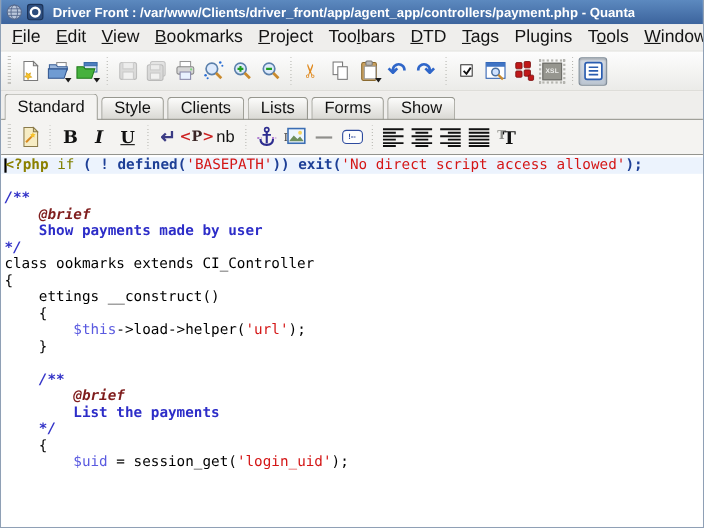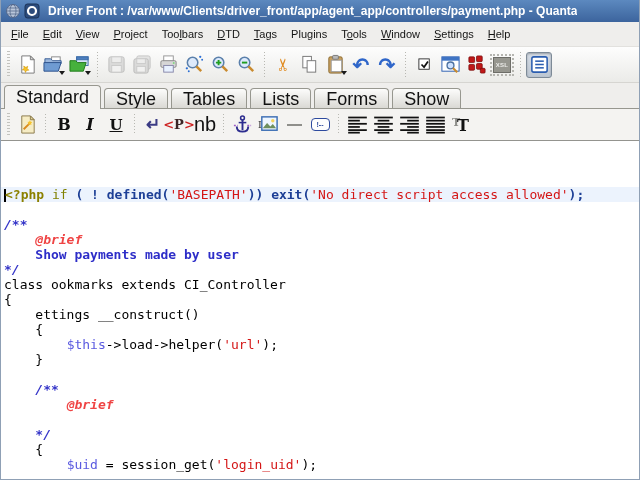--- a/index.html
+++ b/index.html
@@ -8,21 +8,21 @@
           border-left:1px solid #8fa0b5;border-right:1px solid #8fa0b5;border-bottom:1px solid #8fa0b5;background:#fff;}
 
   
   .titlebar{flex:0 0 22px;height:22px;background:linear-gradient(#5c89bf,#3c649d);
             display:flex;align-items:center;padding:0 4px;overflow:hidden;}
   .tb-ico{width:16px;height:16px;margin-right:3px;flex:0 0 16px;}
   .title-text{color:#fff;font-size:12px;font-weight:bold;margin-left:5px;white-space:nowrap;overflow:hidden;}
 
   
   .menubar{flex:0 0 24px;height:24px;background:#efeeec;display:flex;align-items:center;
-           padding:0 3px;font-size:11px;color:#141414;overflow:hidden;border-bottom:1px solid #e2e1de;}
+           padding:0 3px;font-size:16px;color:#141414;overflow:hidden;border-bottom:1px solid #e2e1de;justify-content:space-between;}
   .menu-item{padding:3px 7px;white-space:nowrap;}
   .mn{text-decoration:underline;}
 
   
   .toolbar{display:flex;align-items:center;}
   .toolbar.main{flex:0 0 36px;height:36px;box-sizing:border-box;padding:0 2px;
                 background:linear-gradient(#fdfdfd,#ebebe8);border-bottom:1px solid #d6d5d1;}
   .toolbar.fmt{flex:0 0 32px;height:32px;box-sizing:border-box;padding:0 2px;
                background:#f4f3f1;border-bottom:1px solid #94948f;}
   .handle{width:5px;align-self:stretch;margin:4px 3px;background:repeating-linear-gradient(#c3c3be 0 1px,transparent 1px 3px);
@@ -35,55 +35,55 @@
   .tbtn.small svg{width:19px;height:19px;}
   .tbtn.dis{opacity:.55;filter:grayscale(.9);}
   .tbtn.pressed{background:linear-gradient(#d6dde6,#bcc6d2);border:1px solid #7d8a97;box-shadow:inset 0 1px 2px rgba(0,0,0,.28);}
   .dd::after{content:"";position:absolute;right:0;bottom:2px;width:0;height:0;
              border-left:3px solid transparent;border-right:3px solid transparent;border-top:4px solid #1a1a1a;}
 
   
   .gB{font-family:"DejaVu Serif",serif;font-weight:bold;font-size:16px;color:#111;}
   .gI{font-family:"DejaVu Serif",serif;font-style:italic;font-weight:bold;font-size:16px;color:#111;}
   .gU{font-family:"DejaVu Serif",serif;font-weight:bold;font-size:15px;color:#111;text-decoration:underline;}
-  .gNb{font-size:20px;color:#111;}
+  .gNb{font-size:15px;color:#111;}
   .gRet{font-size:17px;color:#3b3b84;font-weight:bold;}
   .gCut{color:#e0891d;font-size:17px;display:inline-block;transform:rotate(-90deg);}
   .gArrow{color:#2f66c9;font-size:20px;font-weight:bold;line-height:1;}
   .gPara{font-family:"DejaVu Serif",serif;font-weight:bold;font-size:13px;color:#3a2525;}
   .gPara .ab{color:#cc2222;}
   .chip{width:16px;height:14px;background:#96968f;border:1px solid #6d6d68;outline:2px dotted #b5b5b0;outline-offset:1px;
         color:#ececea;font-size:6px;font-weight:bold;display:flex;align-items:center;justify-content:center;letter-spacing:.2px;}
   .hline{width:15px;border-top:2px solid #8f8f8b;}
   .bubble{min-width:15px;height:11px;border:1.5px solid #2d4a9e;border-radius:4px;font-size:7px;font-weight:bold;
           color:#2d4a9e;display:flex;align-items:center;justify-content:center;padding:0 1px;background:#fdfdfd;}
   .gTT{position:relative;width:18px;height:18px;}
   .gTT .t1{position:absolute;left:0;top:0;font-family:"DejaVu Serif",serif;font-weight:bold;font-size:11px;color:#8e8e8a;}
   .gTT .t2{position:absolute;left:5px;top:0;font-family:"DejaVu Serif",serif;font-weight:bold;font-size:16px;color:#111;}
 
   
   .tabbar{flex:0 0 26px;height:26px;background:#efeeec;display:flex;align-items:flex-end;padding:0 0 0 3px;position:relative;}
   .tabbar::after{content:"";position:absolute;left:0;right:0;bottom:0;height:1px;background:#97978f;z-index:1;}
-  .tab{height:20px;line-height:20px;padding:0 11px;font-size:18px;color:#111;margin-right:3px;position:relative;z-index:0;
+  .tab{height:20px;line-height:20px;padding:0 11px;font-size:15px;color:#111;margin-right:3px;position:relative;z-index:0;
        border:1px solid #97978f;border-bottom:none;border-radius:4px 4px 0 0;background:linear-gradient(#fcfcfb,#d8d7d2);}
   .tab.active{height:23px;line-height:23px;background:#f4f3f1;z-index:2;font-weight:normal;}
 
   
-  .editor{flex:1;background:#fff;overflow:hidden;position:relative;margin-top:44px;}
+  .editor{flex:1;background:#fff;overflow:hidden;position:relative;}
   #code{padding-top:2px;font-family:"DejaVu Sans Mono",monospace;}
   .line{height:15px;line-height:15px;font-size:13px;white-space:pre;padding-left:3px;color:#000;}
   .line.current{background:#ecf3fd;}
   .caret{display:inline-block;width:2px;height:13px;background:#000;vertical-align:middle;margin-right:-1px;}
   .tk-php{color:#8b8000;font-weight:bold;}
   .tk-kw{color:#808000;}
   .tk-fn{color:#1d3f96;font-weight:bold;}
   .tk-str{color:#d41616;}
   .tk-var{color:#5a5ae0;}
   .tk-cmt{color:#3434c8;font-style:italic;font-weight:bold;}
-  .tk-dox{color:#ef4444;font-style:italic;font-weight:bold;}
+  .tk-dox{color:#7f1d1d;font-style:italic;font-weight:bold;}
   .tk-doxt{color:#2d2dc8;font-weight:bold;}
   .tk-pl{color:#000;}
 </style>
 </head>
 <body>
 
 <div class="window">
 
   <div class="titlebar">
     <svg class="tb-ico" viewBox="0 0 16 16">
@@ -95,20 +95,21 @@
       <rect x="1" y="1" width="14" height="14" rx="2.5" fill="#2c4c7c" stroke="#1b3257"></rect>
       <circle cx="8" cy="8" r="4" fill="none" stroke="#fff" stroke-width="2.2"></circle>
     </svg>
     <span class="title-text">Driver Front : /var/www/Clients/driver_front/app/agent_app/controllers/payment.php - Quanta</span>
   </div>
 
   <div class="menubar" id="menubar">
       <div class="menu-item"><span class="mn">F</span>ile</div>
       <div class="menu-item"><span class="mn">E</span>dit</div>
       <div class="menu-item"><span class="mn">V</span>iew</div>
+      <div class="menu-item"><span class="mn">B</span>ookmarks</div>
       <div class="menu-item"><span class="mn">P</span>roject</div>
       <div class="menu-item">Too<span class="mn">l</span>bars</div>
       <div class="menu-item"><span class="mn">D</span>TD</div>
       <div class="menu-item"><span class="mn">T</span>ags</div>
       <div class="menu-item">Plugins</div>
       <div class="menu-item">T<span class="mn">o</span>ols</div>
       <div class="menu-item"><span class="mn">W</span>indow</div>
       <div class="menu-item"><span class="mn">S</span>ettings</div>
       <div class="menu-item"><span class="mn">H</span>elp</div>
     </div>
@@ -252,21 +253,21 @@
         <line x1="6.5" y1="7.5" x2="15.5" y2="7.5" stroke="#2a5db0" stroke-width="1.6"></line>
         <line x1="6.5" y1="11" x2="15.5" y2="11" stroke="#2a5db0" stroke-width="1.6"></line>
         <line x1="6.5" y1="14.5" x2="15.5" y2="14.5" stroke="#2a5db0" stroke-width="1.6"></line>
       </svg>
     </button>
   </div>
 
   <div class="tabbar" id="tabbar">
       <div class="tab active">Standard</div>
       <div class="tab">Style</div>
-      <div class="tab">Tables</div>
+      <div class="tab">Clients</div>
       <div class="tab">Lists</div>
       <div class="tab">Forms</div>
       <div class="tab">Show</div>
     </div>
 
   <div class="toolbar fmt">
     <div class="handle"></div>
 
     <button class="tbtn">
       <svg viewBox="0 0 22 22">
@@ -395,19 +396,19 @@
         <div class="line"><span class="tk-cmt">*/</span></div>
         <div class="line"><span class="tk-pl">class ookmarks extends CI_Controller</span></div>
         <div class="line"><span class="tk-pl">{</span></div>
         <div class="line"><span class="tk-pl">    ettings __construct()</span></div>
         <div class="line"><span class="tk-pl">    {</span></div>
         <div class="line"><span class="tk-pl">        </span><span class="tk-var">$this</span><span class="tk-pl">-&gt;load-&gt;helper(</span><span class="tk-str">'url'</span><span class="tk-pl">);</span></div>
         <div class="line"><span class="tk-pl">    }</span></div>
         <div class="line"></div>
         <div class="line"><span class="tk-cmt">    /**</span></div>
         <div class="line"><span class="tk-cmt">        </span><span class="tk-dox">@brief</span></div>
-        <div class="line"><span class="tk-cmt">        </span></div>
+        <div class="line"><span class="tk-cmt">        </span><span class="tk-doxt">List the payments</span></div>
         <div class="line"><span class="tk-cmt">    */</span></div>
         <div class="line"><span class="tk-pl">    {</span></div>
         <div class="line"><span class="tk-pl">        </span><span class="tk-var">$uid</span><span class="tk-pl"> = session_get(</span><span class="tk-str">'login_uid'</span><span class="tk-pl">);</span></div>
       </div>
   </div>
 </div>
 
 </body></html>

